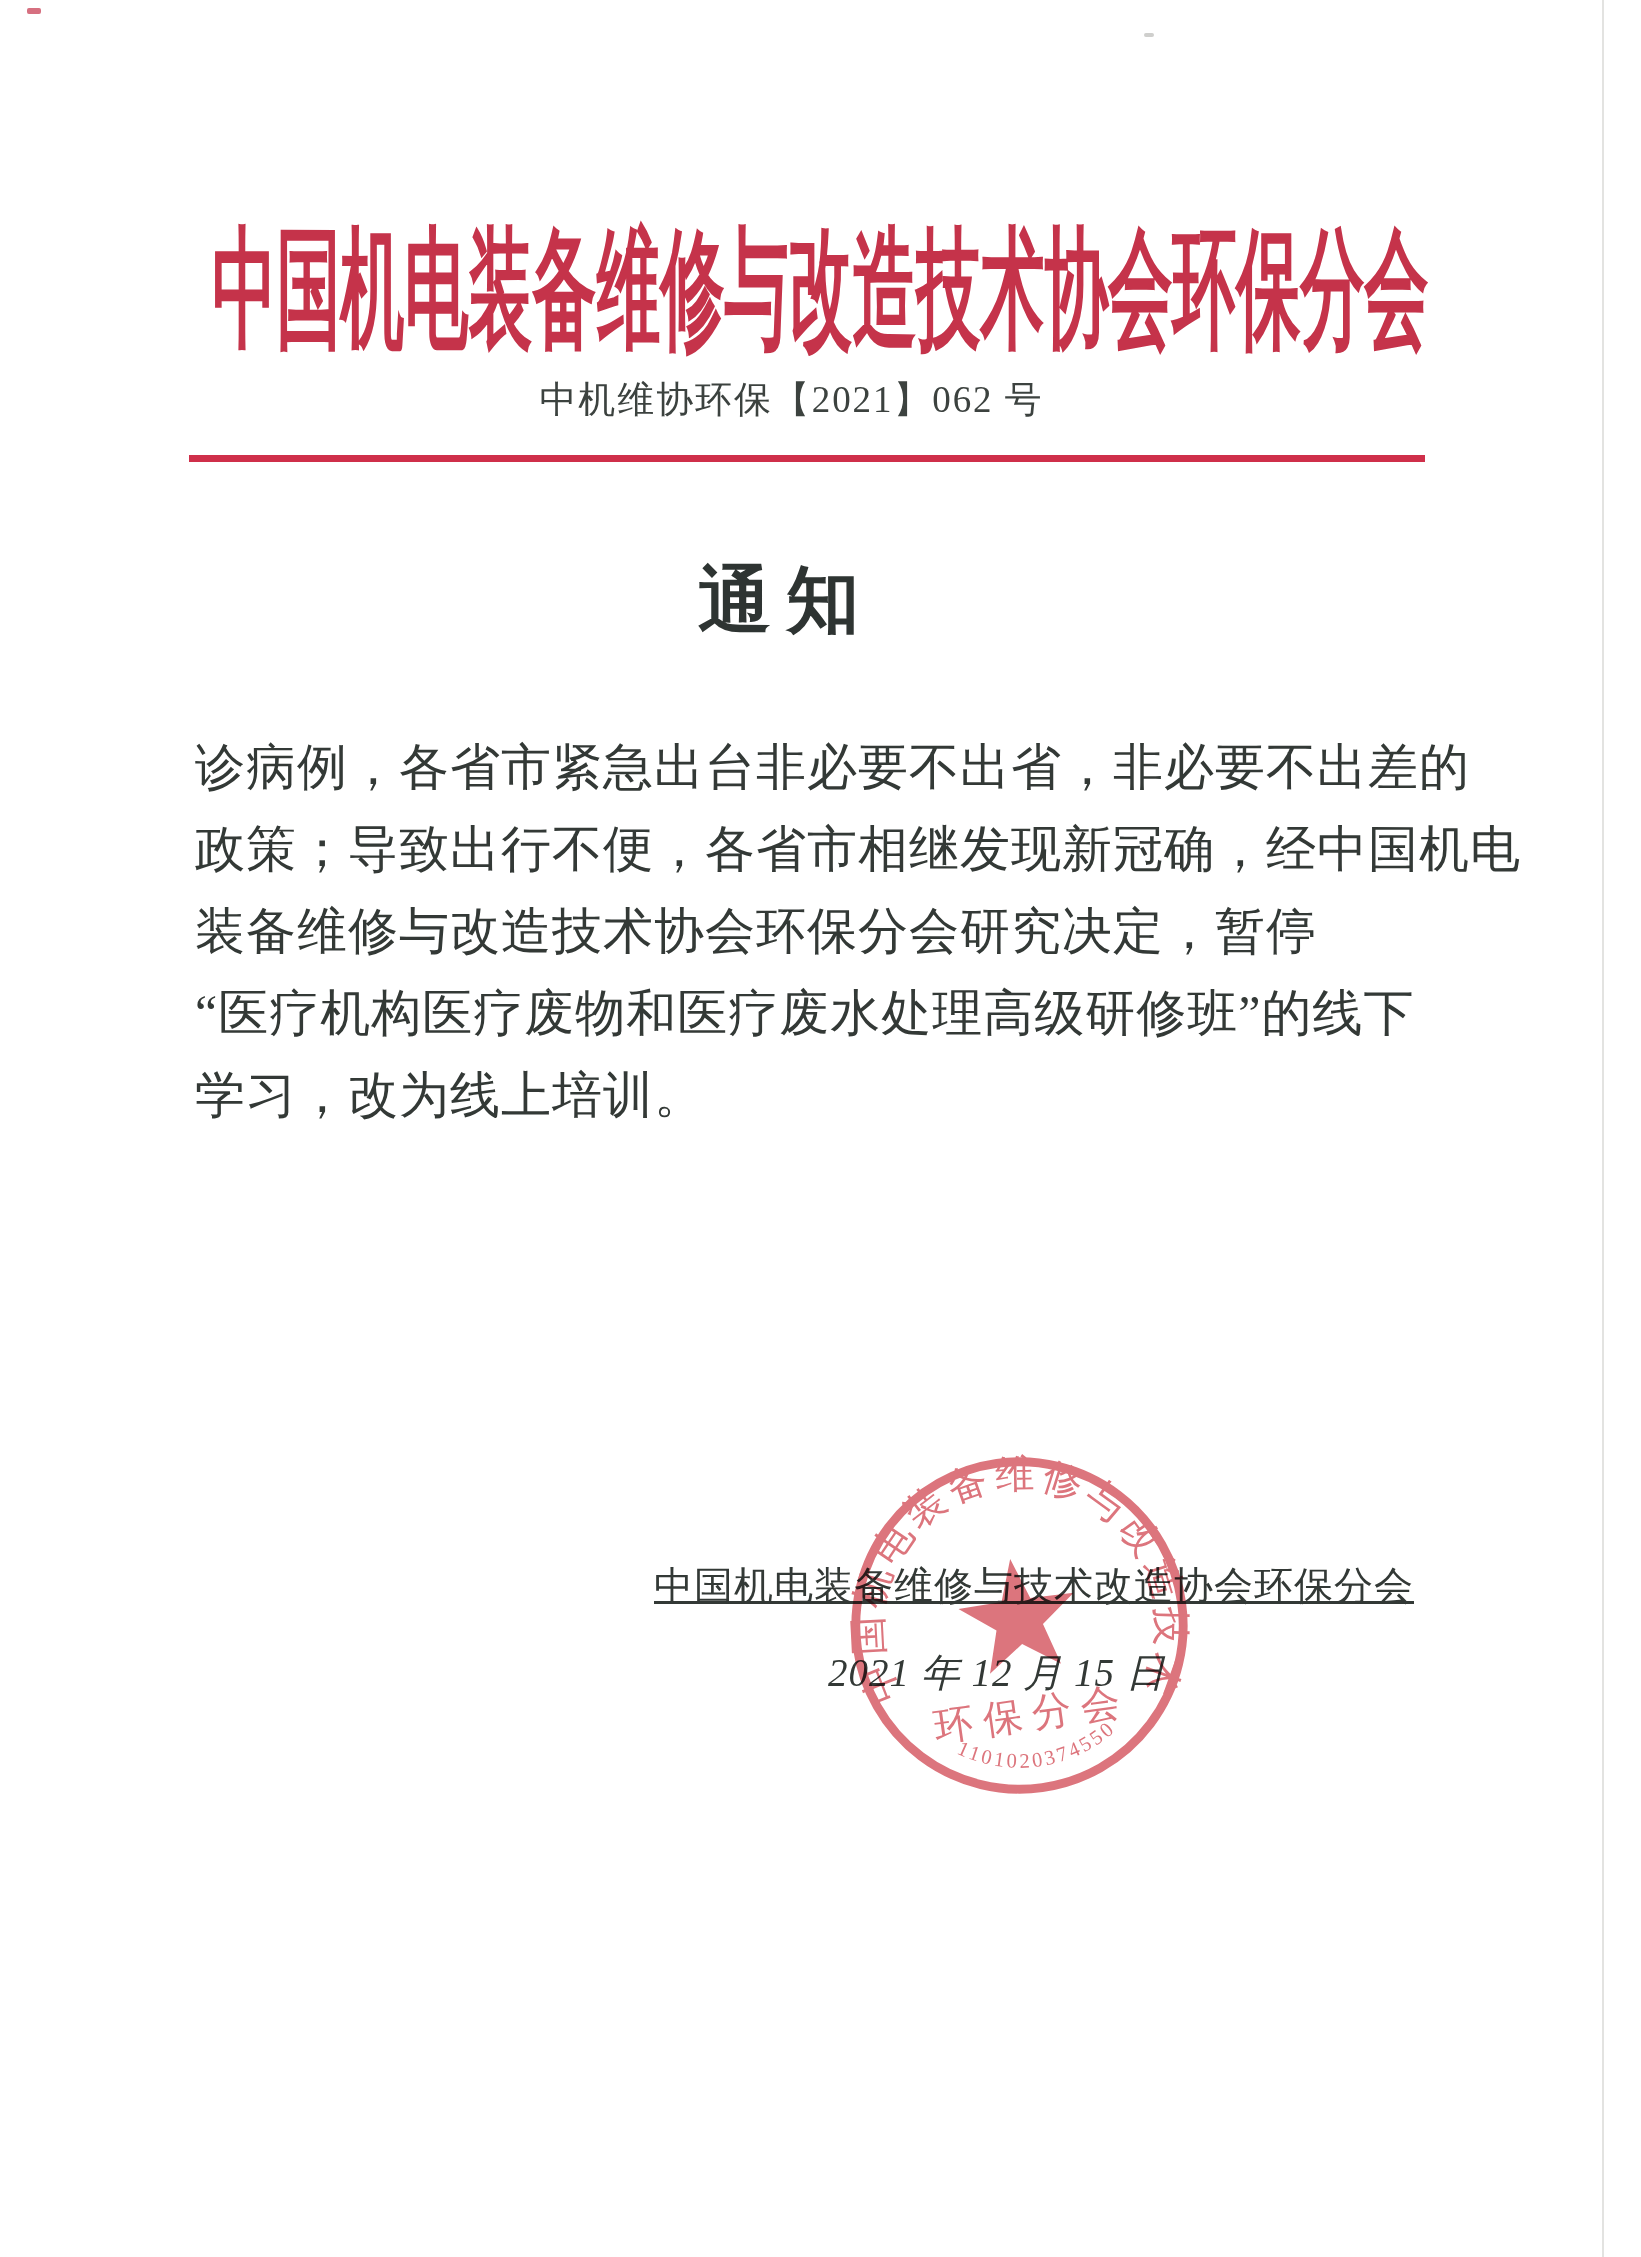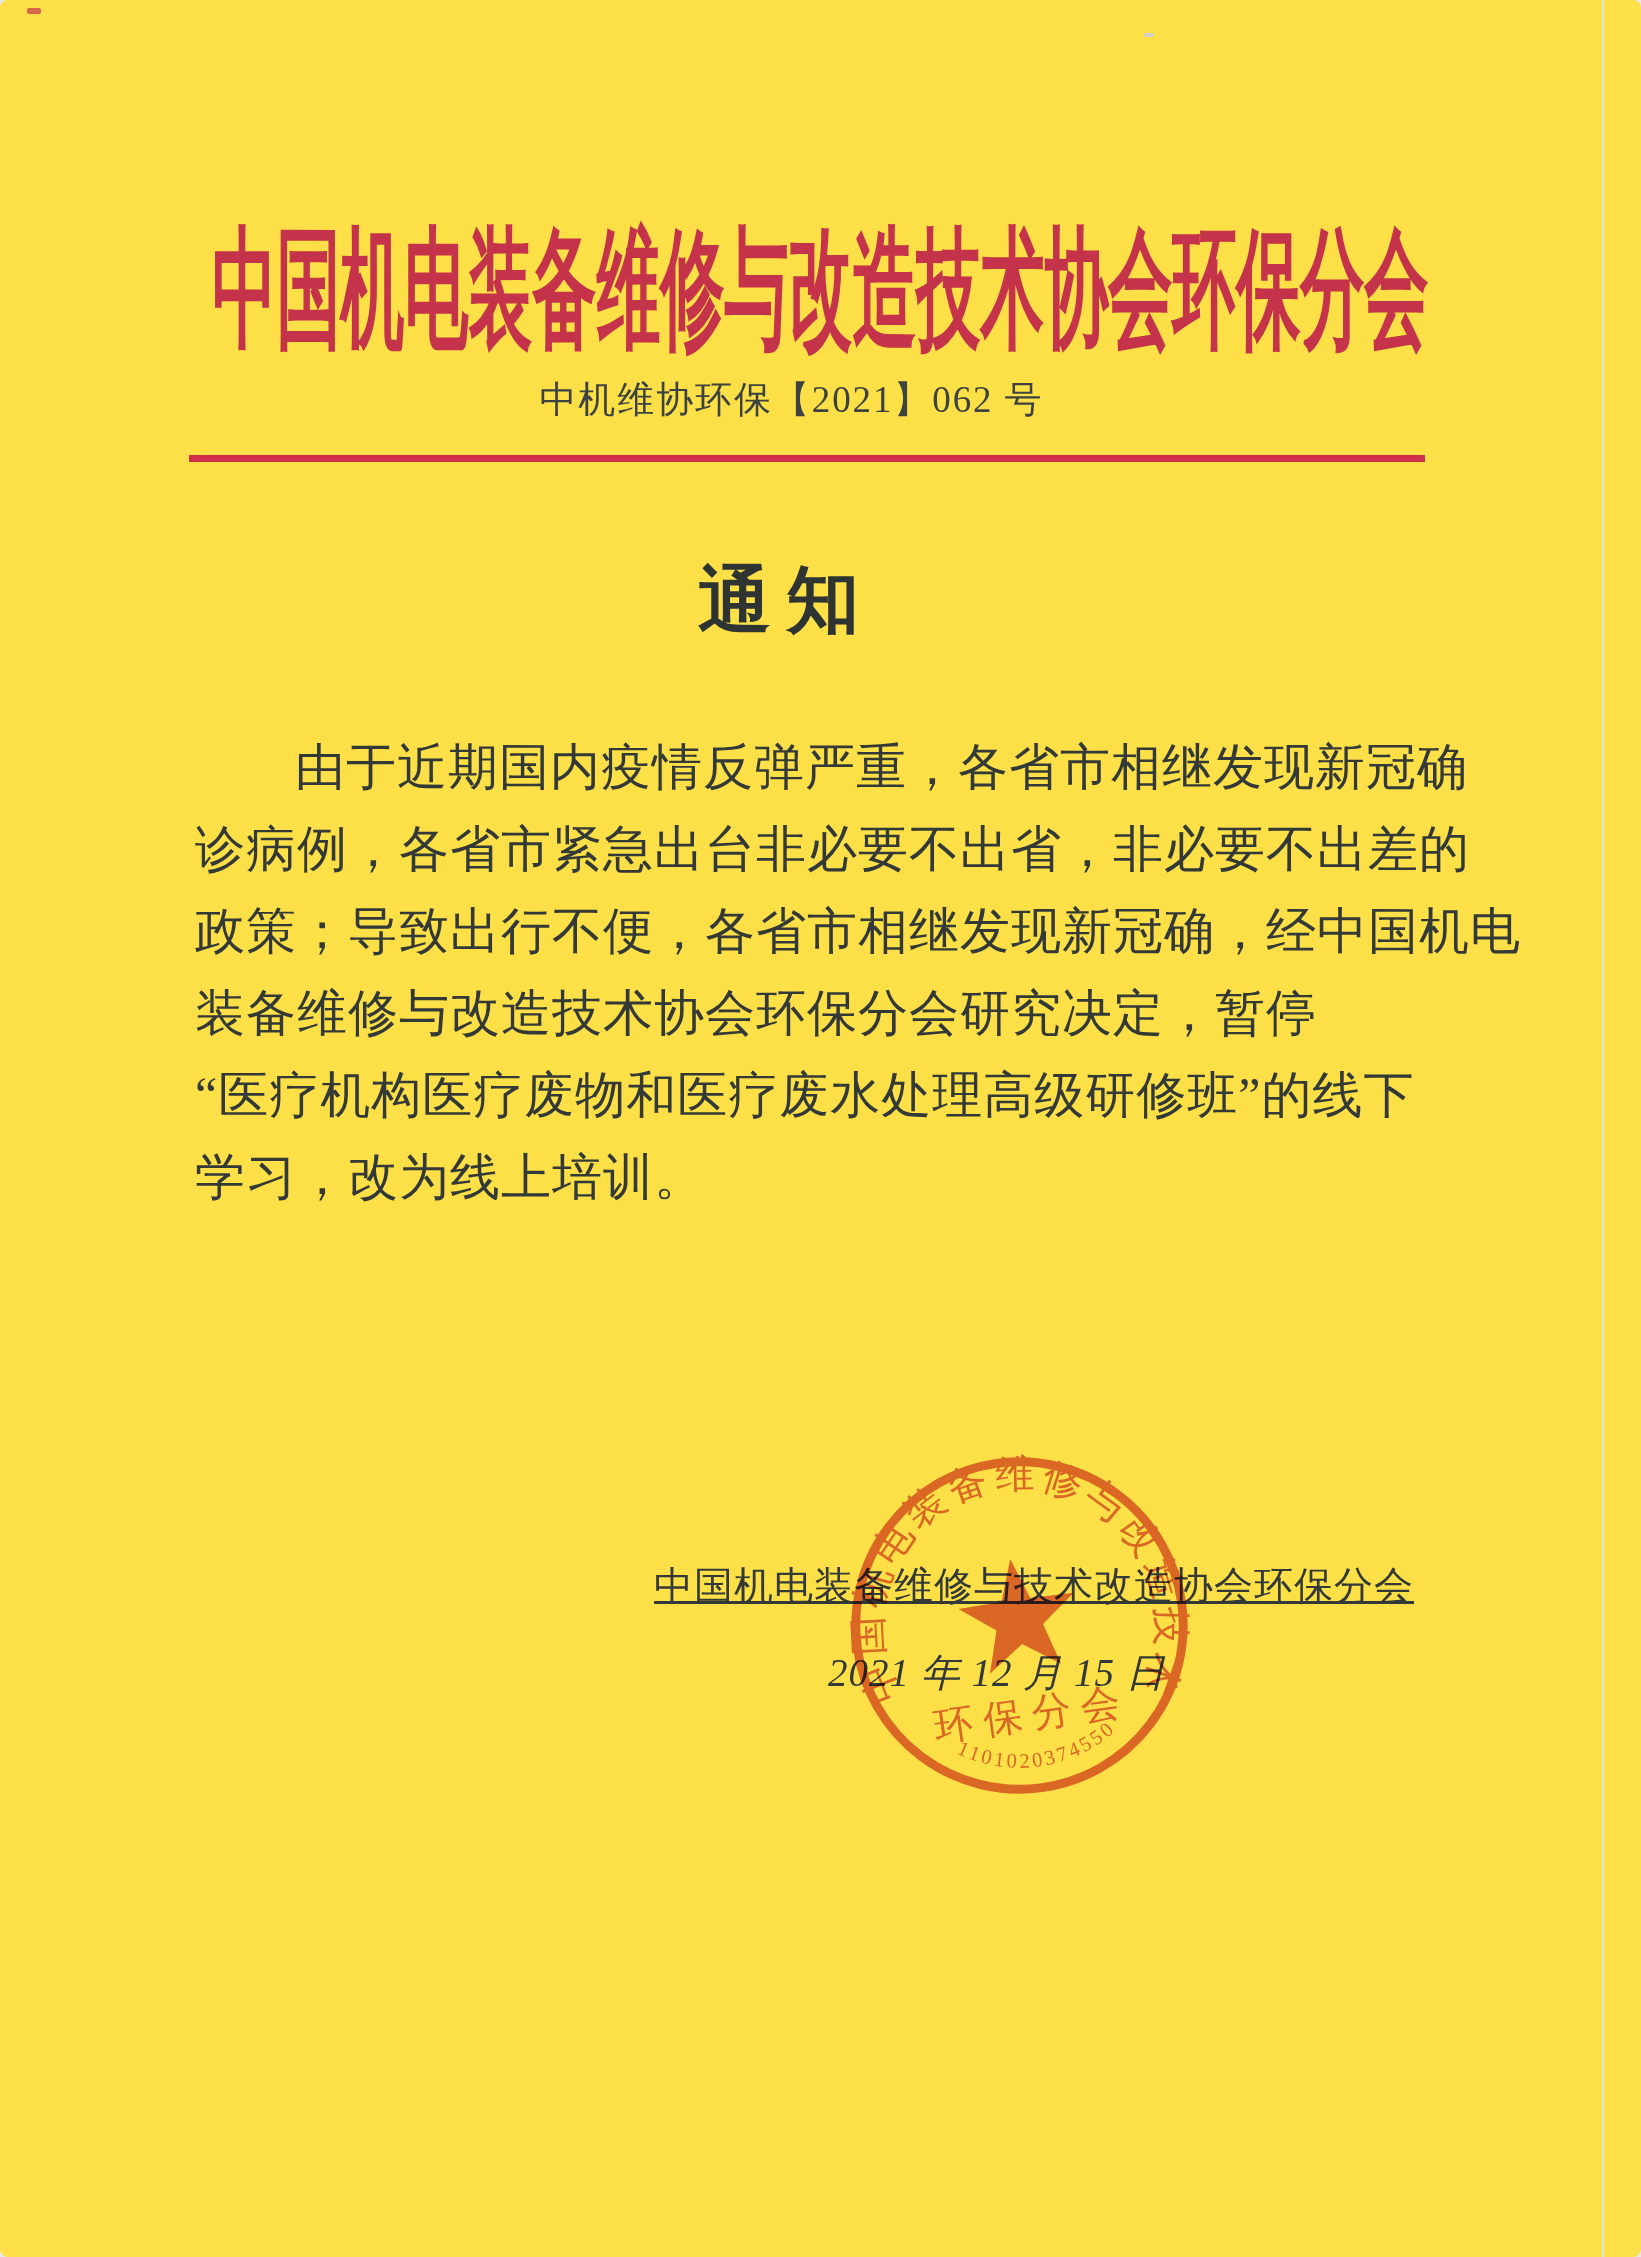--- a/index.html
+++ b/index.html
@@ -1,23 +1,22 @@
 <!DOCTYPE html>
 <html><head>
 <meta charset="utf-8">
 <style>
   html,body{margin:0;padding:0;background:#e8e8e8;}
   #page{
     position:relative;
     width:1641px;height:2257px;
-    background:#fde047;
+    background:#ffffff;
     overflow:hidden;
     font-family:"Liberation Serif","DejaVu Serif",serif;
     color:var(--ink,#343a37);
-    border-radius:8px;
   }
   
   #scan-edge{position:absolute;right:37px;top:0;width:1.9px;height:100%;background:#e3e3e1;}
   .speck-red{position:absolute;left:27px;top:7.7px;width:13.5px;height:6.8px;background:#c5334a;opacity:.7;border-radius:1.9px;}
   .speck-gray{position:absolute;left:1144px;top:33px;width:9.7px;height:3.9px;background:#cfcfcd;border-radius:1.9px;}
 
   
   #letterhead{
     position:absolute;top:201px;left:0;width:100%;
     text-align:center;
@@ -101,21 +100,20 @@
 
   <div id="letterhead">中国机电装备维修与改造技术协会环保分会</div>
 
   <div id="doc-number">中机维协环保【2021】062 号</div>
 
   <div id="red-rule"></div>
 
   <div id="notice-title">通知</div>
 
   <div id="body-text">
-    <div class="body-line indent">由于近期国内疫情反弹严重，各省市相继发现新冠确</div>
     <div class="body-line">诊病例，各省市紧急出台非必要不出省，非必要不出差的</div>
     <div class="body-line">政策；导致出行不便，各省市相继发现新冠确，经中国机电</div>
     <div class="body-line">装备维修与改造技术协会环保分会研究决定，暂停</div>
     <div class="body-line">“医疗机构医疗废物和医疗废水处理高级研修班”的线下</div>
     <div class="body-line">学习，改为线上培训。</div>
   </div>
 
   <div id="signature">中国机电装备维修与技术改造协会环保分会</div>
 
   <div id="date-line">2021 年 12 月 15 日</div>

